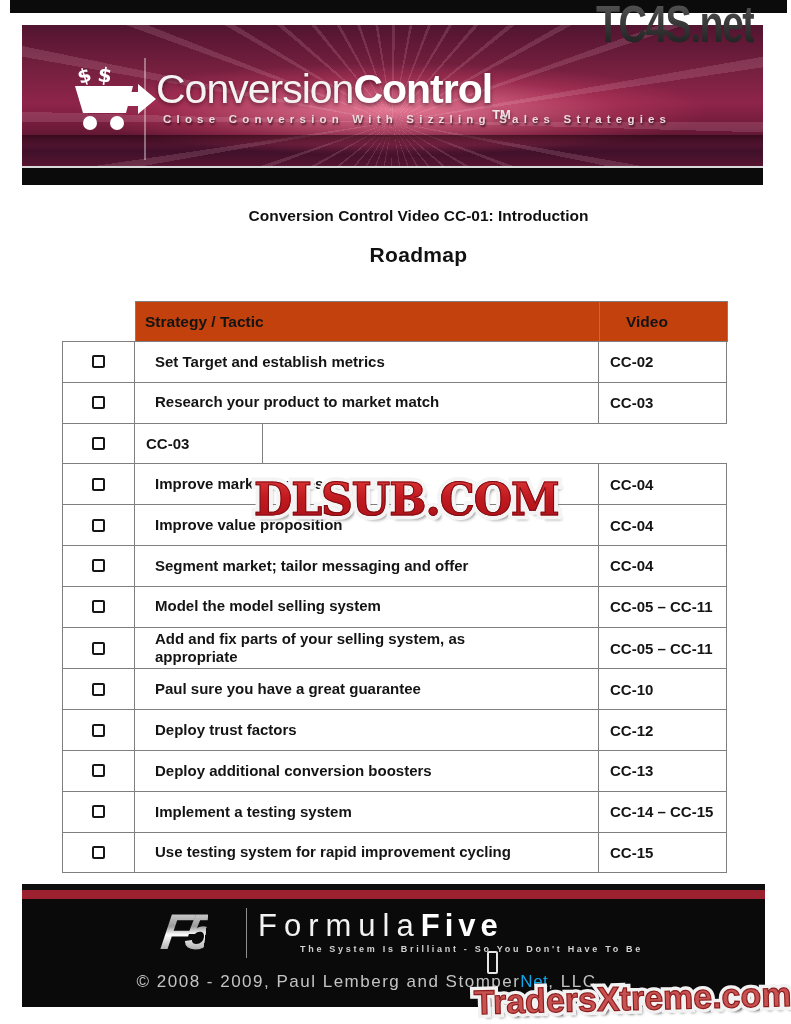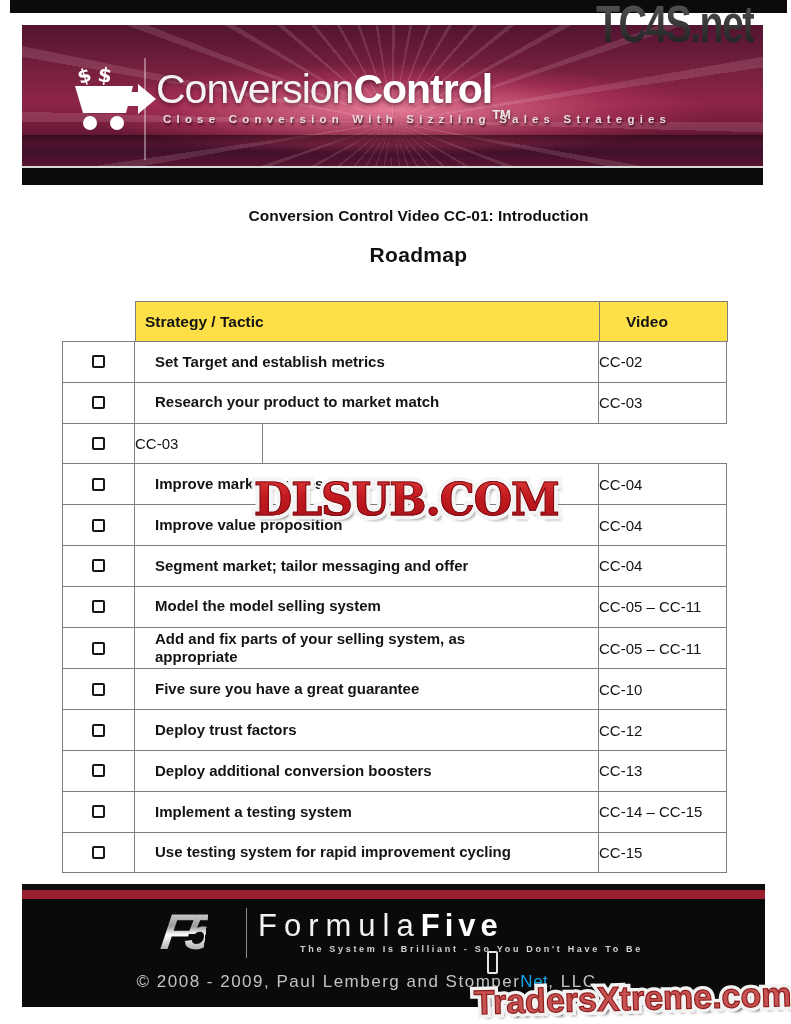--- a/index.html
+++ b/index.html
@@ -51,29 +51,29 @@
 
   
   .doc-title { position:absolute; top:207px; left:0; width:100%; text-align:center; transform:translateX(23px);
     font-size:15.5px; font-weight:700; color:#111; }
   .doc-subtitle { position:absolute; top:243px; left:0; width:100%; text-align:center; transform:translateX(23px);
     font-size:21px; font-weight:700; color:#111; letter-spacing:.3px; }
 
   
   .tbl { position:absolute; left:62px; top:301px; width:666px; font-size:15px; color:#141414; }
   .hdr-row { display:flex; margin-left:73px; }
-  .hdr-cell { background:#fde047; border:1px solid #7f7f7f; height:41px; display:flex; align-items:center;
+  .hdr-cell { background:#c2410c; border:1px solid #7f7f7f; height:41px; display:flex; align-items:center;
     font-weight:700; font-size:15.5px; }
   .hdr-strategy { width:465px; padding-left:9px; }
   .hdr-video { width:129px; margin-left:-1px; padding-left:26px; }
   .b-row { display:flex; margin-top:-1px; }
   .b-cell { border:1px solid #7f7f7f; min-height:41.8px; display:flex; align-items:center; background:#fff; }
   .cell-check { width:73px; justify-content:center; }
   .cell-strategy { width:465px; margin-left:-1px; padding:2px 8px 2px 20px; font-weight:700; line-height:1.23; }
-  .cell-video { width:129px; margin-left:-1px; font-weight:400; white-space:nowrap; }
+  .cell-video { width:129px; margin-left:-1px; padding-left:11px; font-weight:700; white-space:nowrap; }
   .cb { width:13px; height:13px; border:2px solid #161616; border-radius:2px; background:#fff; }
   .wrap-early { max-width:330px; }
 
   
   .footer-line { position:absolute; left:22px; top:884px; width:743px; height:6px; background:#0e0e0e; }
   .footer-maroon { position:absolute; left:22px; top:890px; width:743px; height:9px; background:#9b2030; }
   .footer-box { position:absolute; left:22px; top:899px; width:743px; height:108px; background:#0a0a0a; overflow:visible; }
   .f5-logo { position:absolute; left:140px; top:4px; font-size:50px; font-weight:900; font-style:italic;
     letter-spacing:-7px; transform:skewX(-8deg);
     background:linear-gradient(180deg,#f5f5f5 0%,#9a9a9a 40%,#ffffff 55%,#6e6e6e 100%);
@@ -193,21 +193,21 @@
       <div class="b-cell cell-strategy">
           <span class="wrap-early">Add and fix  parts of your selling system, as appropriate</span>
         </div>
       <div class="b-cell cell-video">CC-05 – CC-11</div>
     </div>
     <div class="b-row">
       <div class="b-cell cell-check">
           <span class="cb"></span>
         </div>
       <div class="b-cell cell-strategy">
-          <span>Five sure you have a great guarantee</span>
+          <span>Paul sure you have a great guarantee</span>
         </div>
       <div class="b-cell cell-video">CC-10</div>
     </div>
     <div class="b-row">
       <div class="b-cell cell-check">
           <span class="cb"></span>
         </div>
       <div class="b-cell cell-strategy">
           <span>Deploy trust factors</span>
         </div>

